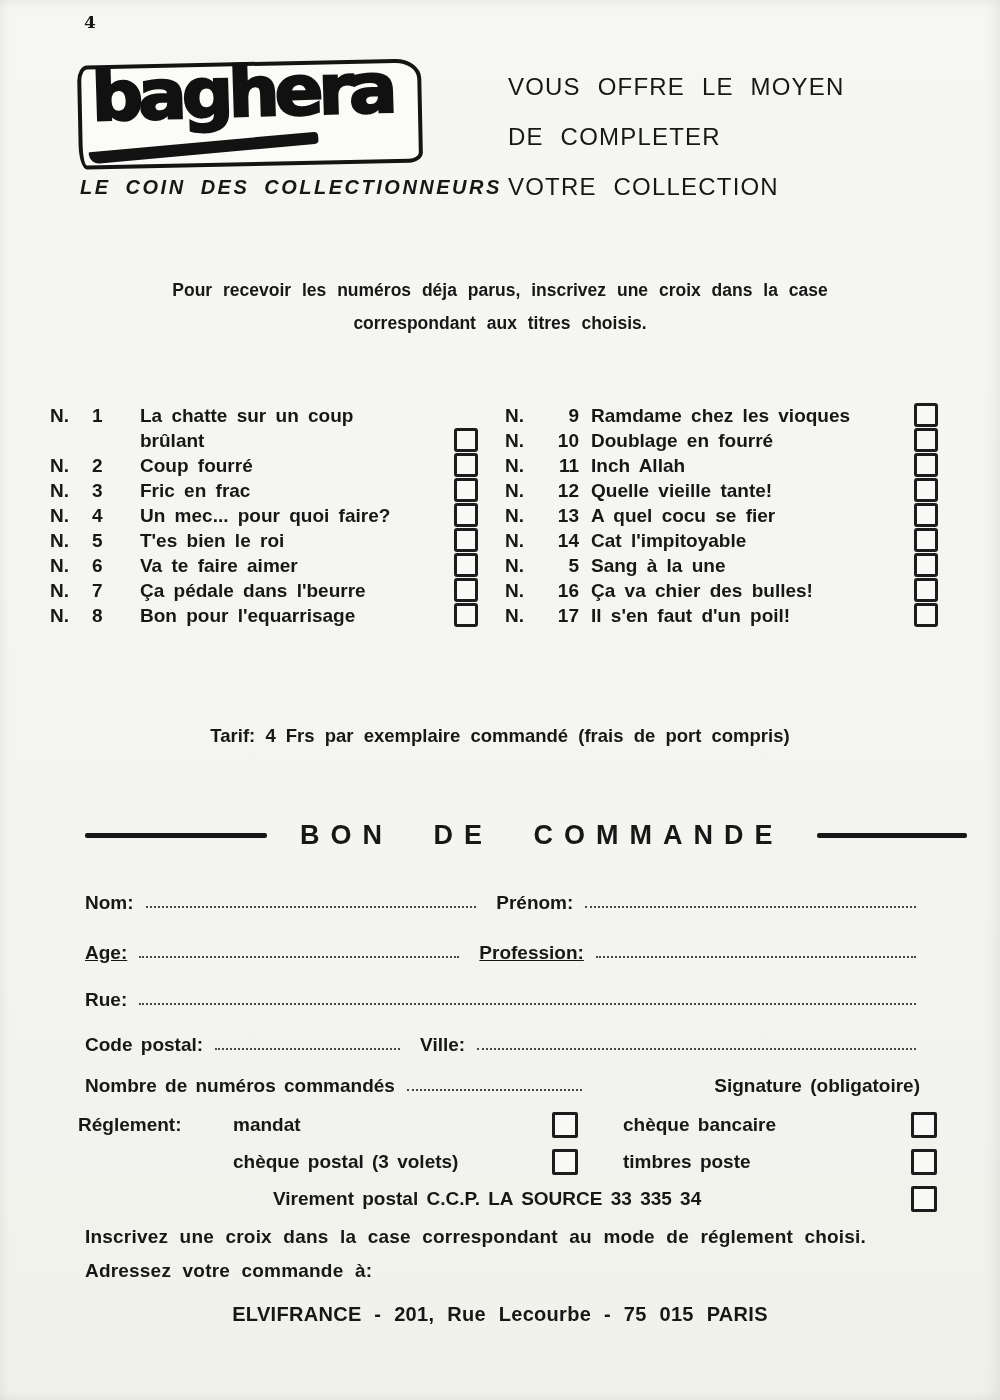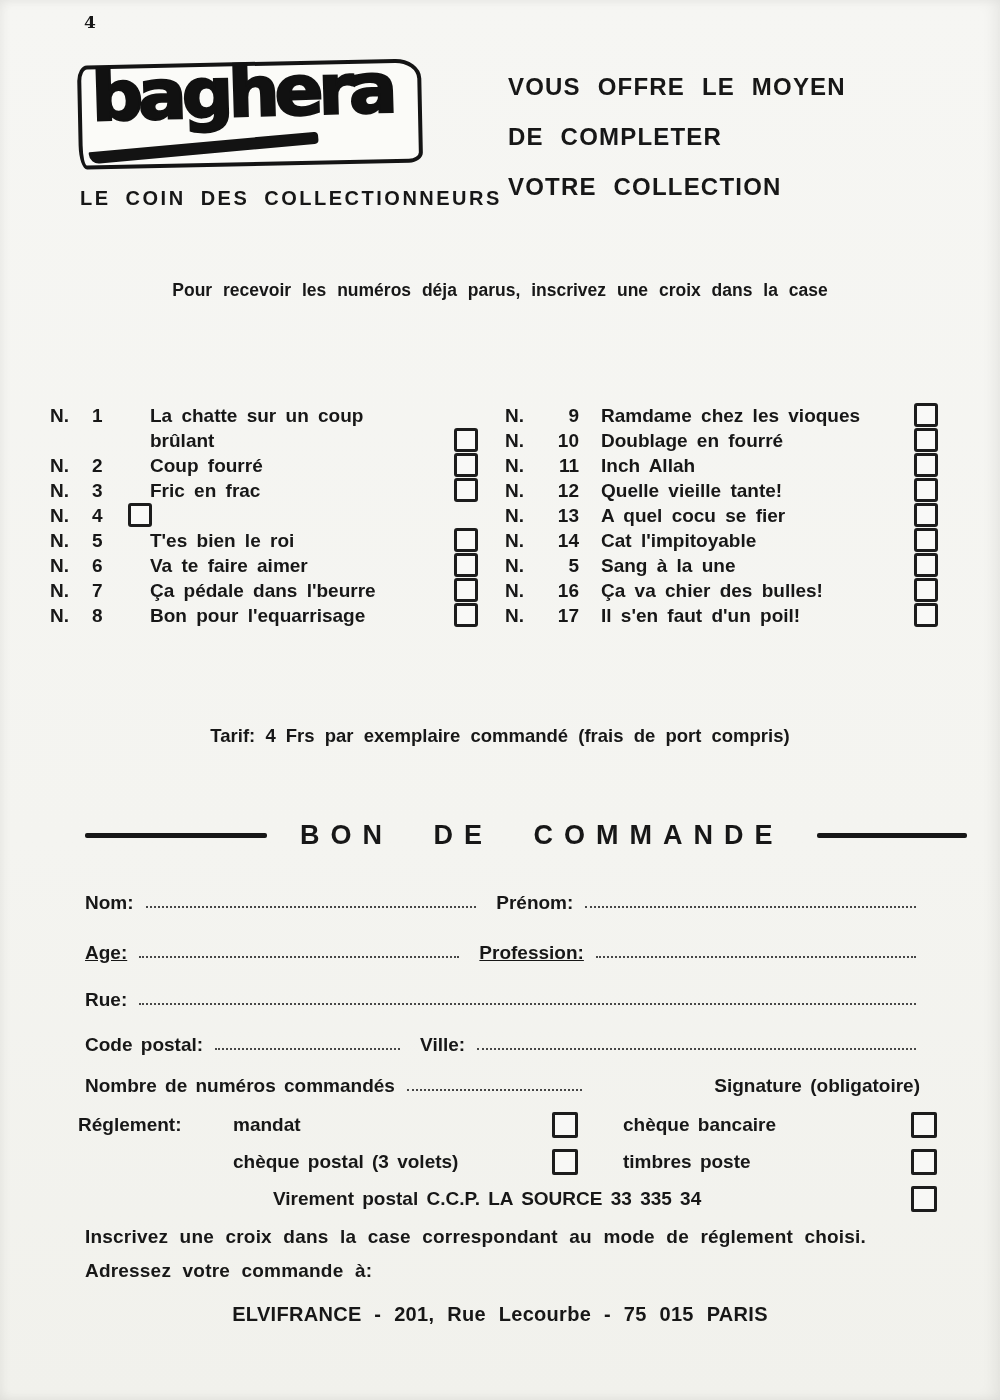--- a/index.html
+++ b/index.html
@@ -14,39 +14,39 @@
   
   .logo{position:absolute;left:78px;top:62px;width:336px;height:96px;
     border:4px solid #141414;background:#fbfbf8;transform:rotate(-1.2deg);
     border-radius:10px 26px 14px 8px / 16px 20px 10px 24px;}
   .logo-text{position:absolute;left:10px;top:-16px;font-family:"DejaVu Sans",sans-serif;
     font-weight:bold;font-size:72px;letter-spacing:-5px;color:#111;
     -webkit-text-stroke:2.5px #111;transform:scaleY(.96) rotate(-.5deg);white-space:nowrap;}
   .logo-swash{position:absolute;left:6px;bottom:9px;width:230px;height:12px;background:#131313;
     transform:rotate(-4deg);border-radius:1px 4px 4px 10px;}
 
-  .tagline{position:absolute;left:80px;top:187px;font-size:20px;font-weight:bold;
-    letter-spacing:2.5px;word-spacing:7px;white-space:nowrap;}
-  .offer{position:absolute;left:508px;top:62px;font-size:24px;font-weight:bold;
+  .tagline{position:absolute;left:80px;top:176px;font-size:20px;font-weight:bold;
+    letter-spacing:2.5px;word-spacing:7px;white-space:nowrap;font-style:italic;}
+  .offer{position:absolute;left:508px;top:62px;font-size:24px;font-weight:normal;
     letter-spacing:1.2px;word-spacing:9px;line-height:50px;white-space:nowrap;}
 
   .intro{position:absolute;left:0;right:0;top:274px;text-align:center;
     font-size:17.5px;font-weight:bold;word-spacing:6px;line-height:33px;}
 
   
   .catalog{position:absolute;left:50px;right:62px;top:403px;display:flex;}
   .cat-col{display:flex;flex-direction:column;}
   .cat-col.left{width:428px;margin-right:27px;}
   .cat-col.right{flex:1;}
   .cat-row{display:flex;align-items:flex-start;font-size:19px;font-weight:bold;
     line-height:25px;word-spacing:4px;}
   .cat-n{width:38px;flex:none;}
   .cat-num{width:36px;flex:none;text-align:right;}
   .cat-col.left .cat-num{text-align:left;padding-left:4px;}
-  .cat-title{flex:1;margin-left:22px;}
+  .cat-title{flex:1;margin-left:12px;}
   .cat-t2{display:block;}
   .cbx{width:18px;height:18px;flex:none;border:3px solid #1c1c1c;border-radius:3px;
     align-self:flex-end;margin-bottom:1px;background:rgba(255,255,255,.45);}
 
   .tarif{position:absolute;left:0;right:0;top:725px;text-align:center;
     font-size:18.5px;font-weight:bold;word-spacing:5px;}
 
   
   .bon-row{position:absolute;left:85px;right:80px;top:820px;display:flex;align-items:center;gap:33px;}
   .bon-rule{height:5px;background:#171717;flex:none;border-radius:2px;}
@@ -96,20 +96,21 @@
   <div class="tagline">LE COIN DES COLLECTIONNEURS</div>
 
   <div class="offer">
     <div>VOUS OFFRE LE MOYEN</div>
     <div>DE COMPLETER</div>
     <div>VOTRE COLLECTION</div>
   </div>
 
   <div class="intro">
     <div>Pour recevoir les numéros déja parus, inscrivez une croix dans la case</div>
+    <div>correspondant aux titres choisis.</div>
   </div>
 
   <div class="catalog">
     <div class="cat-col left">
 
       <div class="cat-row">
         <span class="cat-n">N.</span>
         <span class="cat-num">1</span>
         <span class="cat-title"><span>La chatte sur un coup</span><span class="cat-t2">brûlant</span></span>
         <span class="cbx"></span>
@@ -122,20 +123,21 @@
       </div>
       <div class="cat-row">
         <span class="cat-n">N.</span>
         <span class="cat-num">3</span>
         <span class="cat-title">Fric en frac</span>
         <span class="cbx"></span>
       </div>
       <div class="cat-row">
         <span class="cat-n">N.</span>
         <span class="cat-num">4</span>
+        <span class="cat-title">Un mec... pour quoi faire?</span>
         <span class="cbx"></span>
       </div>
       <div class="cat-row">
         <span class="cat-n">N.</span>
         <span class="cat-num">5</span>
         <span class="cat-title">T'es bien le roi</span>
         <span class="cbx"></span>
       </div>
       <div class="cat-row">
         <span class="cat-n">N.</span>

